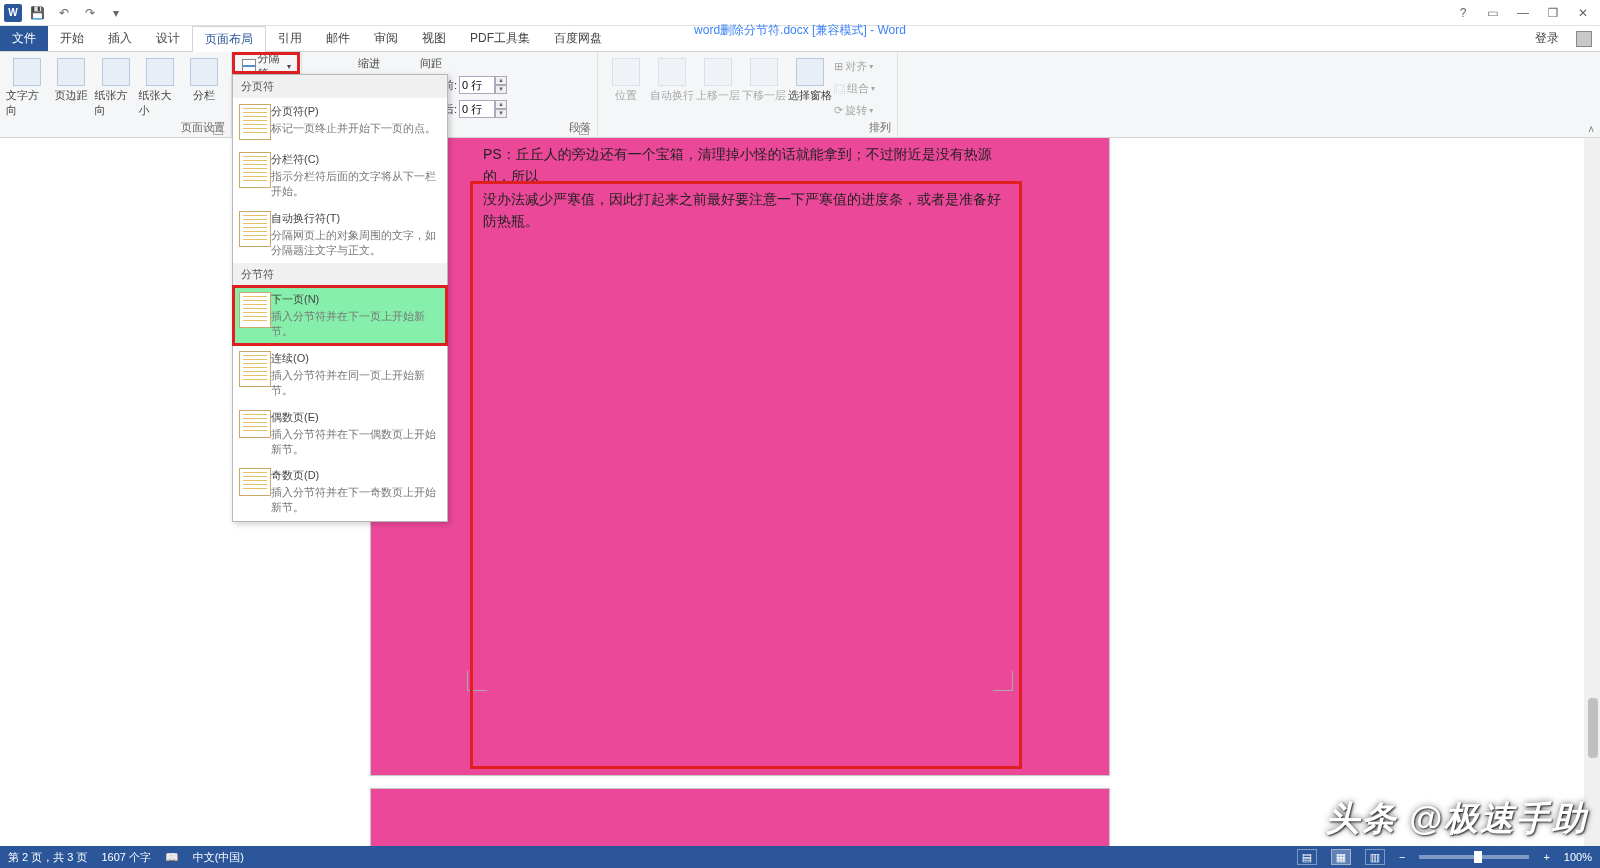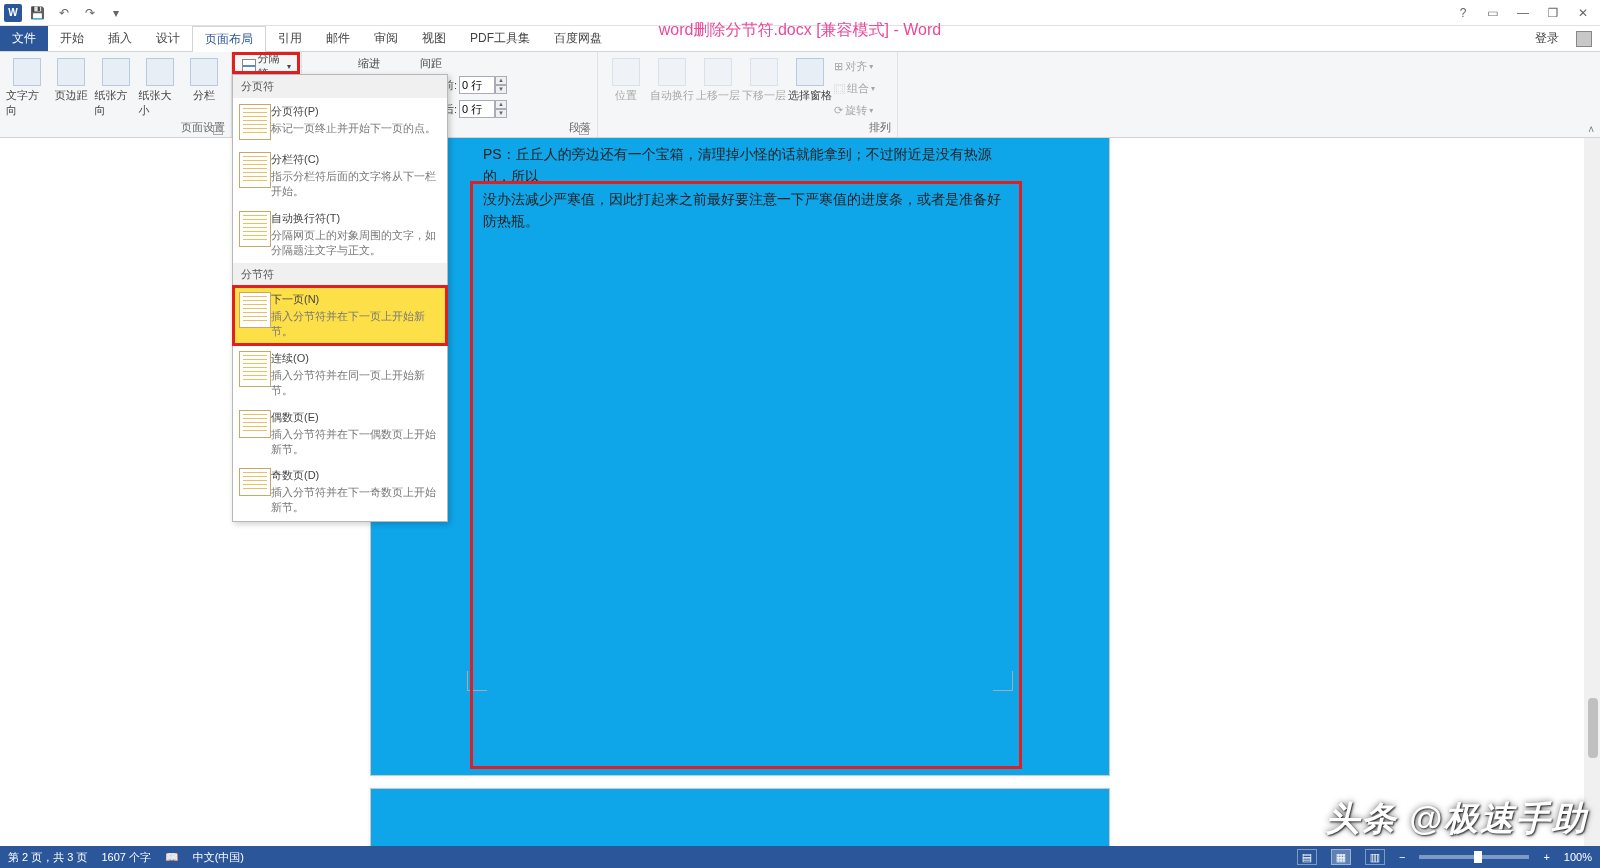--- a/index.html
+++ b/index.html
@@ -3,21 +3,21 @@
 <meta charset="utf-8">
 <style>
 * { margin:0; padding:0; box-sizing:border-box; font-family:"Microsoft YaHei","SimSun",sans-serif; }
 body { width:1600px; height:868px; background:#fff; overflow:hidden; position:relative; }
 
 
 .titlebar { height:26px; background:#fff; display:flex; align-items:center; position:relative; border-bottom:1px solid #e1e1e1; }
 .tb-left { display:flex; align-items:center; gap:6px; padding-left:4px; }
 .app-ico { width:18px; height:18px; background:#2b579a; color:#fff; font-size:10px; font-weight:bold; display:flex; align-items:center; justify-content:center; border-radius:2px; }
 .qat-btn { width:20px; height:20px; display:flex; align-items:center; justify-content:center; color:#666; font-size:12px; }
-.tb-title { position:absolute; left:50%; transform:translateX(-50%); font-size:16px; color:#ec4899;margin-top:36px; }
+.tb-title { position:absolute; left:50%; transform:translateX(-50%); font-size:12px; color:#3b82f6;margin-top:36px; }
 .tb-right { margin-left:auto; display:flex; align-items:center; gap:8px; padding-right:6px; }
 .wc-btn { width:22px; height:22px; display:flex; align-items:center; justify-content:center; color:#666; font-size:12px; }
 
 
 .tabs { height:26px; background:#fff; display:flex; align-items:stretch; font-size:12px; border-bottom:1px solid #d4d4d4; }
 .tab { padding:0 12px; display:flex; align-items:center; color:#444; cursor:pointer; }
 .tab.file { background:#2b579a; color:#fff; }
 .tab.active { background:#fff; border-top:1px solid #d4d4d4; border-left:1px solid #d4d4d4; border-right:1px solid #d4d4d4; margin-bottom:-1px; color:#2b579a; }
 .login { margin-left:auto; padding:0 8px; display:flex; align-items:center; gap:17px; color:#444; }
 .avatar { width:16px; height:16px; background:#c8c8c8; border:1px solid #888; }
@@ -39,32 +39,32 @@
 
 
 .breaks-btn { display:flex; align-items:center; gap:2px; height:20px; padding:0 4px; font-size:11px; color:#444; position:relative; }
 .breaks-btn .ico-sm { width:16px; height:14px; background:linear-gradient(#fff 45%,#5b8bc8 45% 55%,#fff 55%); border:1px solid #888; }
 .breaks-hl { position:absolute; border:3px solid #e02020; pointer-events:none; }
 
 
 .dd { position:absolute; background:#fff; border:1px solid #b8b8b8; box-shadow:2px 2px 6px rgba(0,0,0,.2); z-index:50; width:216px; }
 .dd-header { background:#f0f0f0; padding:4px 8px; font-size:11px; color:#555; }
 .dd-item { display:flex; padding:6px 6px; cursor:pointer; }
-.dd-item:hover, .dd-item.sel { background:#fde047;justify-content:flex-end; }
+.dd-item:hover, .dd-item.sel { background:#86efac;justify-content:flex-end; }
 .dd-item.sel { outline:3px solid #e02020; outline-offset:-2px; }
 .dd-ico { width:32px; height:36px; background:#fff; border:1px solid #c8a868; flex-shrink:0; position:relative; }
 .dd-ico::before { content:""; position:absolute; inset:3px; background:repeating-linear-gradient(#e8c060,#e8c060 1px,transparent 1px,transparent 4px); }
 .dd-txt { flex:1; font-size:11px; color:#444; }
 .dd-title { margin-bottom:2px; }
 .dd-desc { color:#777; line-height:1.35; }
 .dd-ico.n2 { height:28px; }
 
 
 .doc-area { position:absolute; top:138px; left:0; right:0; bottom:22px; background:#fff; overflow:hidden; }
-.page { position:absolute; background:#0ea5e9; border:1px solid #c8c8c8; box-shadow:0 0 4px rgba(0,0,0,.08); }
+.page { position:absolute; background:#ec4899; border:1px solid #c8c8c8; box-shadow:0 0 4px rgba(0,0,0,.08); }
 .page1 { left:370px; width:740px; top:-20px; height:658px; }
 .page2 { left:370px; width:740px; top:650px; height:200px; }
 .crop { position:absolute; width:20px; height:20px; }
 .crop.bl { border-left:1px solid #aaa; border-bottom:1px solid #aaa; }
 .crop.br { border-right:1px solid #aaa; border-bottom:1px solid #aaa; }
 .body-text { position:absolute; left:112px; top:24px; right:100px; font-size:14px; color:#222; line-height:1.6; }
 .red-box { position:absolute; border:3px solid #e02020; }
 .vscroll { position:absolute; right:0; top:138px; bottom:22px; width:16px; background:#f0f0f0; }
 .vthumb { position:absolute; right:2px; width:10px; background:#c0c0c0; border-radius:4px; }
 

